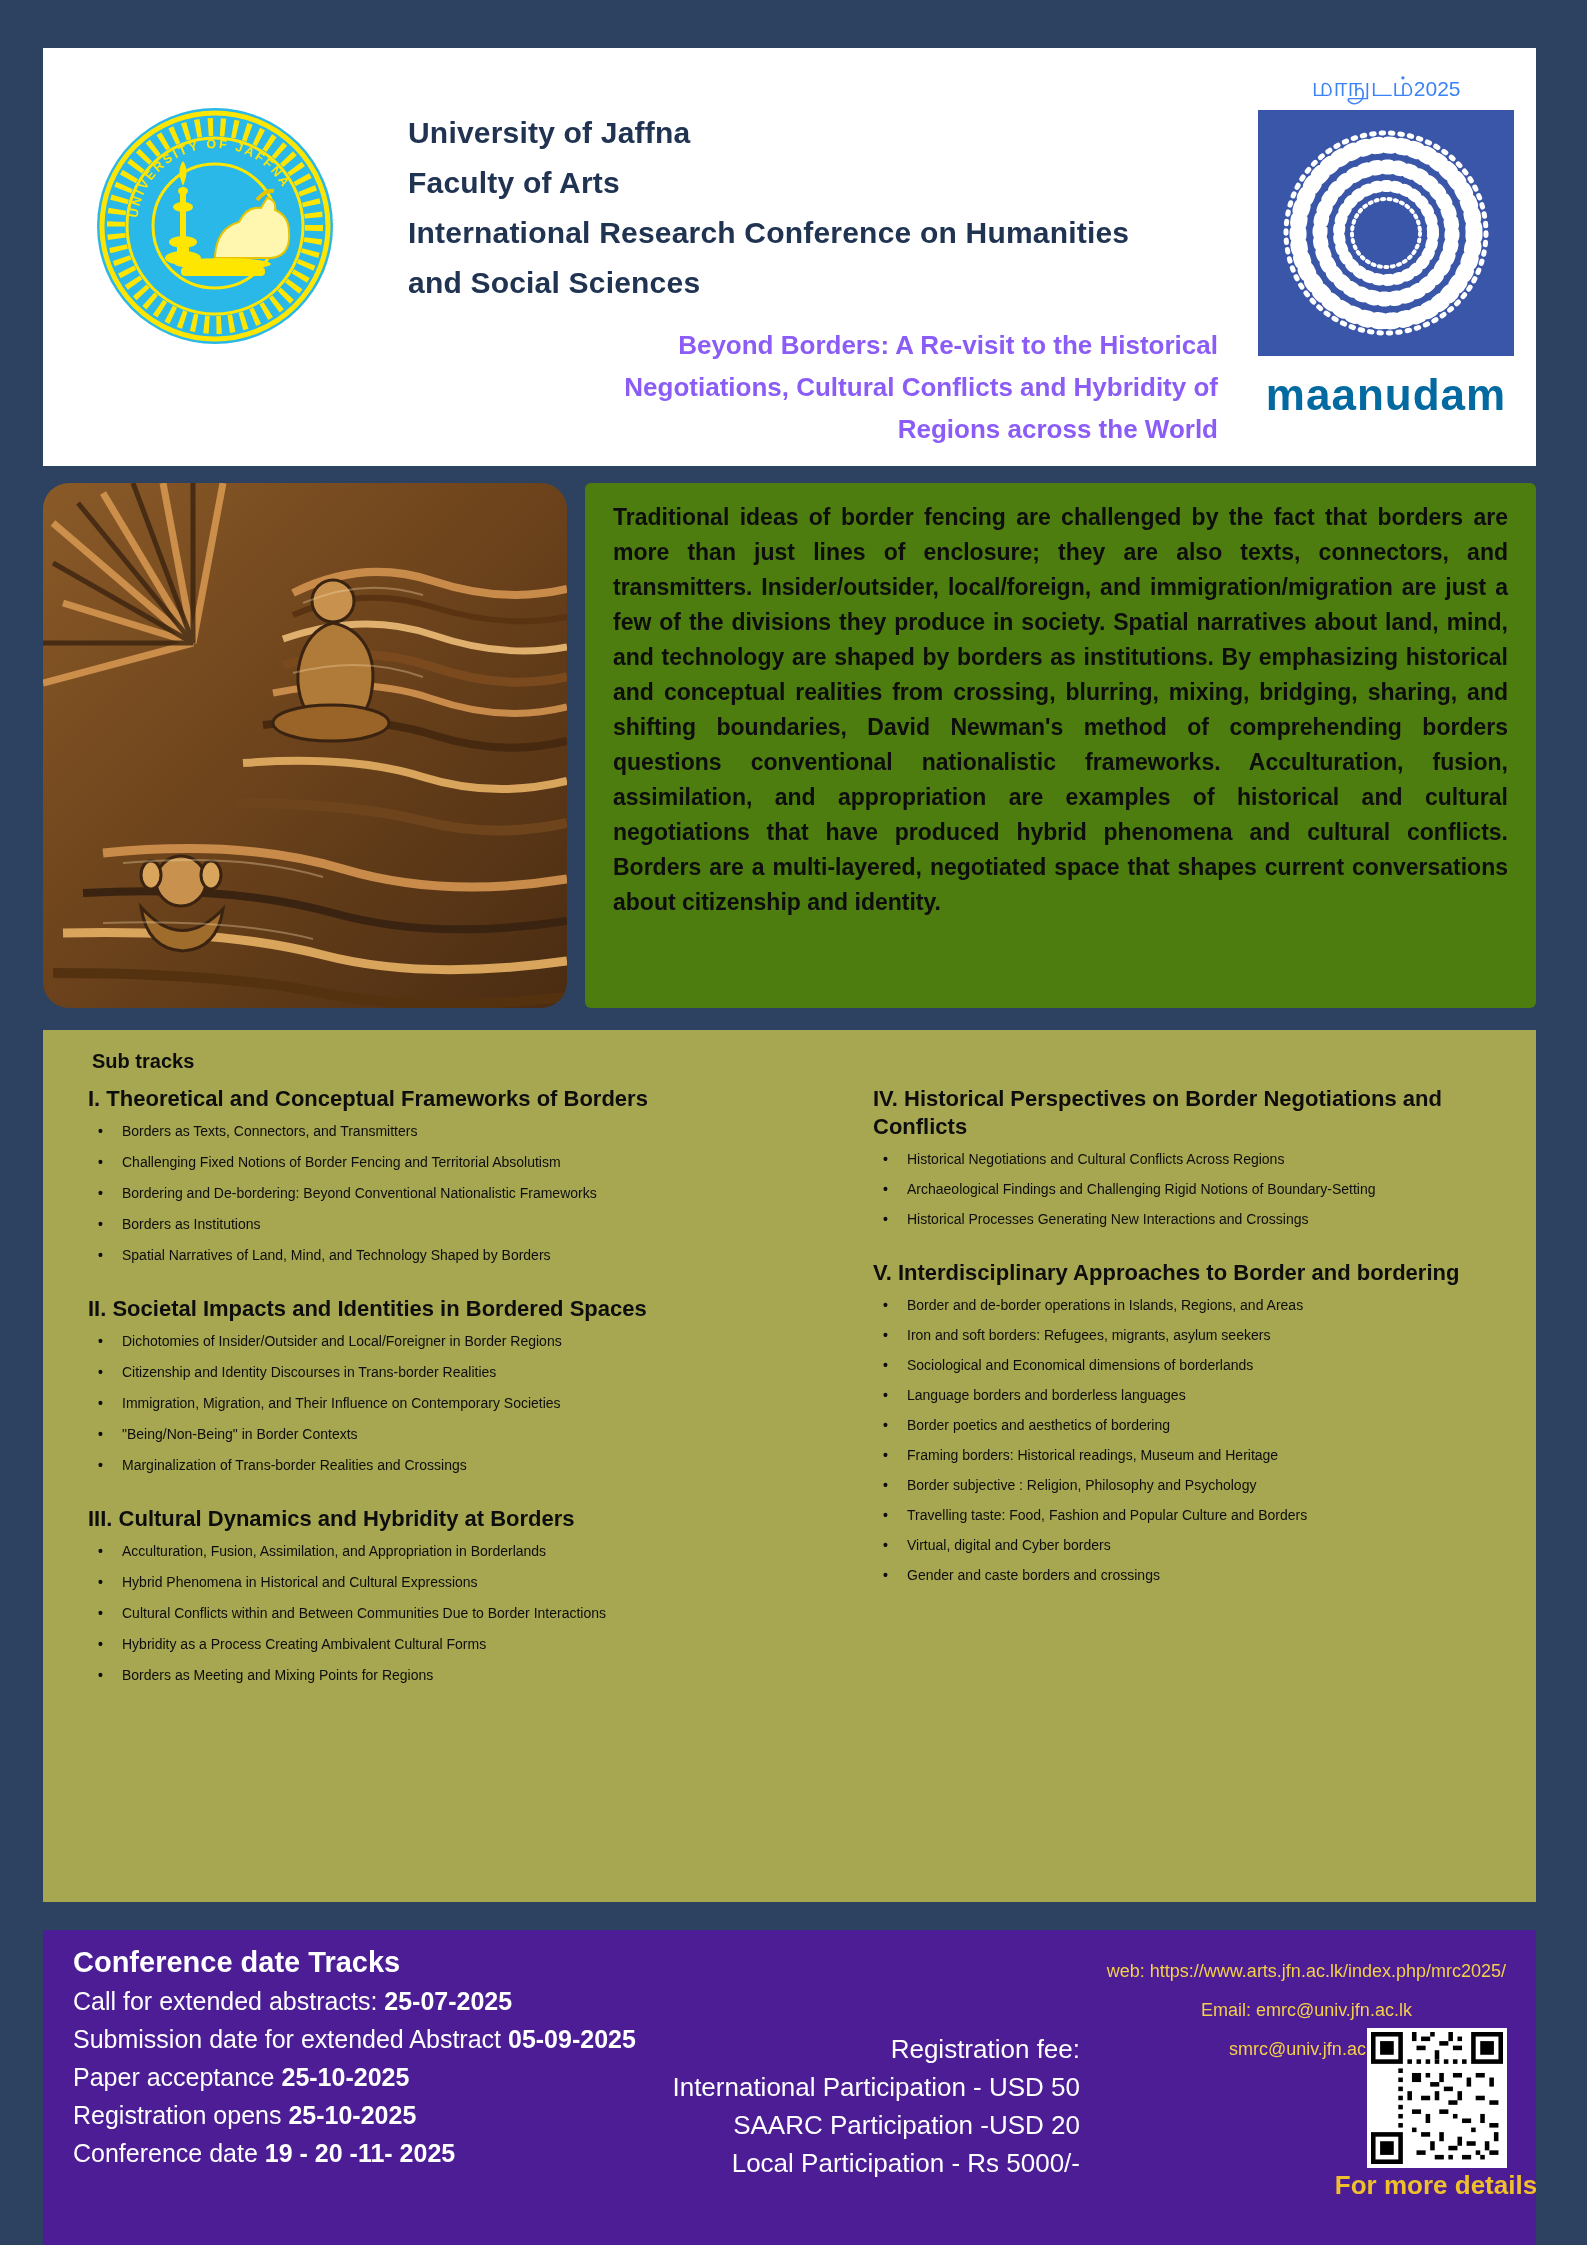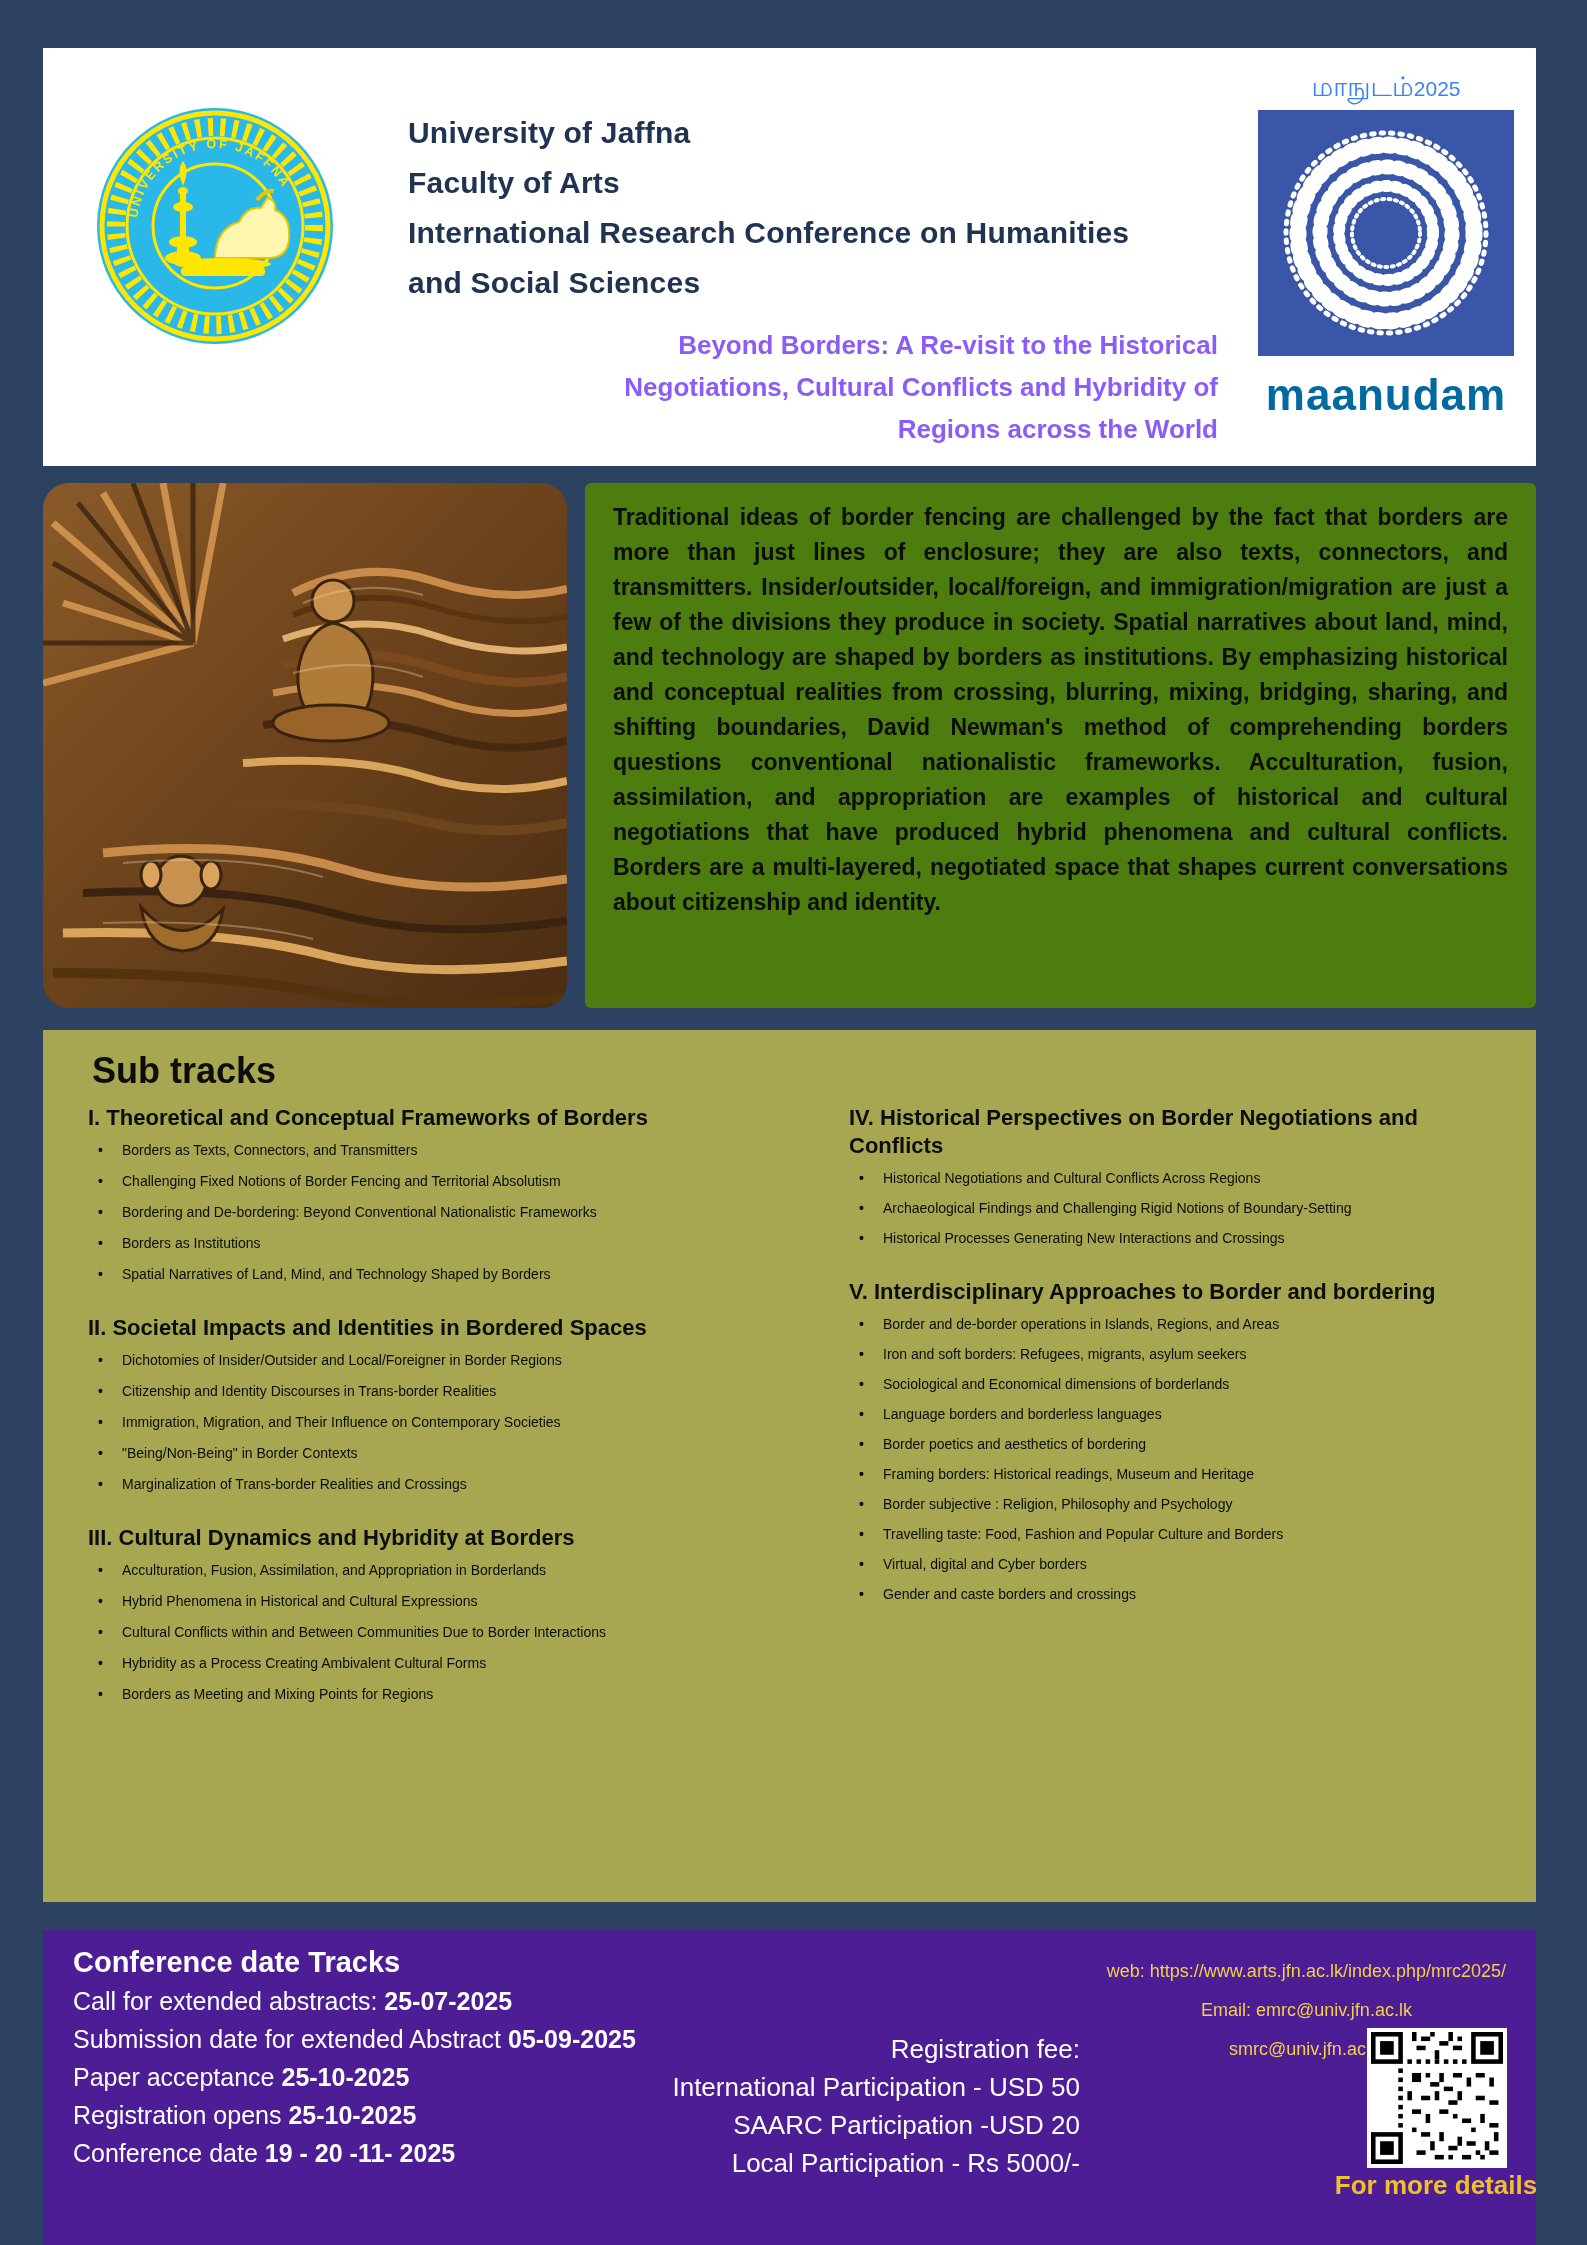--- a/index.html
+++ b/index.html
@@ -21,22 +21,22 @@
 
   
   .bronze{position:absolute;left:43px;top:483px;width:524px;height:525px;border-radius:26px;overflow:hidden;}
   .green-panel{position:absolute;left:585px;top:483px;width:951px;height:525px;background:#4d7c0f;
                border-radius:6px;box-sizing:border-box;padding:17px 28px;}
   .abstract-text{font-size:23px;line-height:35px;font-weight:600;text-align:justify;color:#0d0d0d;}
 
   
   .olive{position:absolute;left:43px;top:1030px;width:1493px;height:872px;background:#a7a751;
          box-sizing:border-box;padding:20px 45px;overflow:hidden;}
-  .subtracks-title{font-size:36px;font-weight:700;color:#0d0d0d;margin:0 0 12px 4px;}
-  .cols{display:flex;gap:6px;}
+  .subtracks-title{font-size:20px;font-weight:700;color:#0d0d0d;margin:0 0 12px 4px;}
+  .cols{display:flex;gap:30px;}
   .col-left{width:755px;flex:none;}
   .col-right{flex:1;}
   .track-section + .track-section{margin-top:26px;}
   .track-heading{font-size:22px;font-weight:700;line-height:28px;color:#0d0d0d;}
   .track-list{list-style:none;margin:4px 0 0;padding:0 0 0 34px;}
   .track-list li{position:relative;font-size:14px;line-height:28px;margin-top:3px;color:#0d0d0d;}
   .track-list li::before{content:"\2022";position:absolute;left:-24px;font-weight:700;}
   .col-left .track-list li{text-align:justify;}
   .col-right .track-list li{margin-top:2px;}
 

